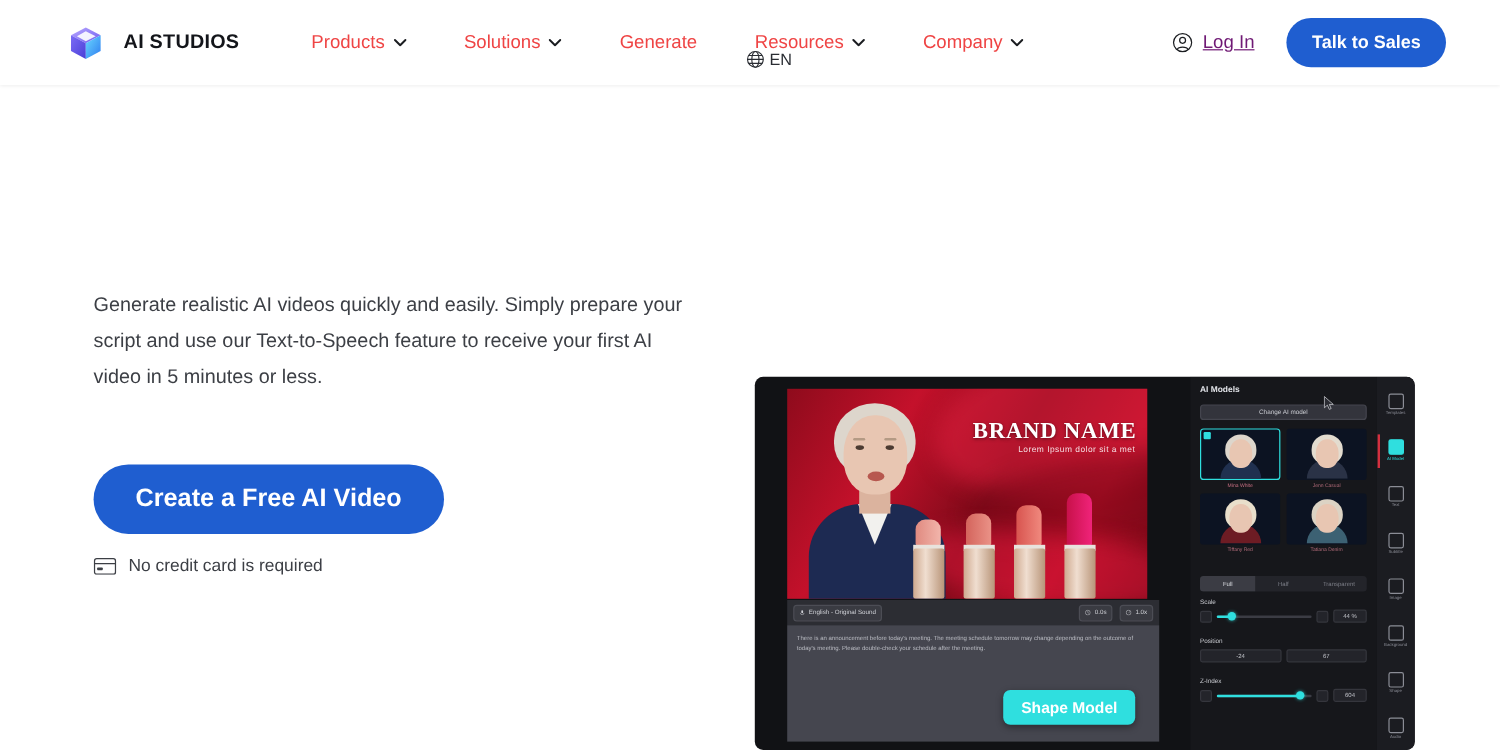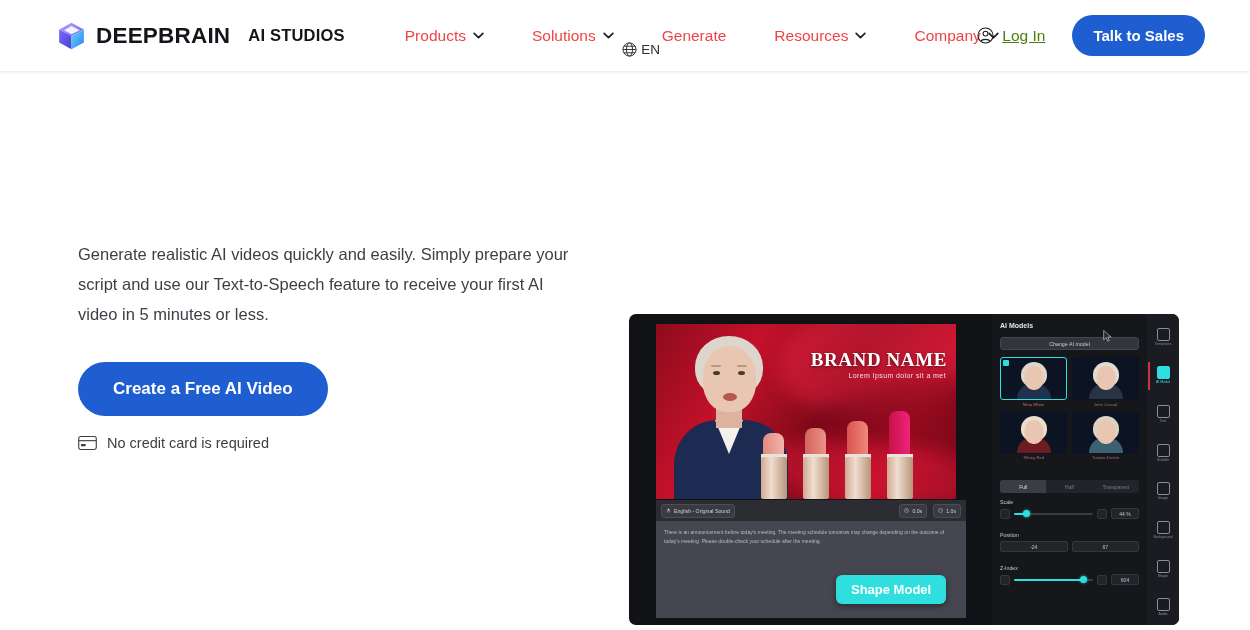--- a/index.html
+++ b/index.html
@@ -53,21 +53,21 @@
   }
   .lang {
     position: absolute;
     left: 16px; top: 22px;
     display: flex; align-items: center; gap: 4px;
     font-size: 13.5px; color: #2a2d33;
   }
   .globe { width: 15px; height: 15px; display: block; }
   .login {
     display: flex; align-items: flex-start; gap: 8px;
-    font-size: 15.5px; color: #4d7c0f; cursor: pointer;
+    font-size: 15.5px; color: #701a75; cursor: pointer;
     margin-right: 27px;
     text-decoration: underline;
   }
   .user-ico { width: 17px; height: 17px; display: block; }
   .btn-sales {
     background: #1f5ed0;
     color: #ffffff;
     font-size: 15px; font-weight: 700;
     border: none; border-radius: 22px;
     padding: 12px 21px;
@@ -90,25 +90,25 @@
     color: #1c1d20;
     max-width: 470px;
   }
   .hero-p {
     margin-top: 32px;
     font-size: 16.5px; line-height: 30px;
     color: #3c3f45;
     max-width: 500px;
   }
   .btn-cta {
-    margin-top: 33px;
+    margin-top: 58px;
     display: inline-block;
     background: #1f5ed0;
     color: #fff;
-    font-size: 17px; font-weight: 700;
+    font-size: 21px; font-weight: 700;
     border: none; border-radius: 30px;
     padding: 17px 35px;
     cursor: pointer;
   }
   .nocard {
     margin-top: 19px;
     display: flex; align-items: center; gap: 10px;
     font-size: 14.5px; color: #3c3f45;
   }
   .card-ico { width: 19px; height: 14px; display:block; }
@@ -339,21 +339,20 @@
         <linearGradient id="g3" x1="0" y1="0" x2="1" y2="1">
           <stop offset="0" stop-color="#b9a8ff"></stop>
             <stop offset="1" stop-color="#6f5df0"></stop>
         </linearGradient>
       </defs>
       <path d="M16 1 L31 9 L16 17 L1 9 Z" fill="url(#g3)"></path>
       <path d="M1 9 L16 17 L16 33 L1 25 Z" fill="url(#g1)"></path>
       <path d="M31 9 L16 17 L16 33 L31 25 Z" fill="url(#g2)"></path>
       <path d="M16 5 L26 10 L16 15 L7 10 Z" fill="#ffffff" opacity=".9"></path>
     </svg>
-    <span class="brand-name">DEEPBRAIN</span>
     <span class="brand-sub">AI STUDIOS</span>
   </div>
 
   <nav class="nav">
     <div class="nav-item">
       <span>Products</span>
       <svg class="chev" viewBox="0 0 12 8">
           <path d="M1 1.5 L6 6.5 L11 1.5" stroke="#1b1d21" stroke-width="1.9" fill="none" stroke-linecap="round" stroke-linejoin="round"></path>
         </svg>
     </div>

